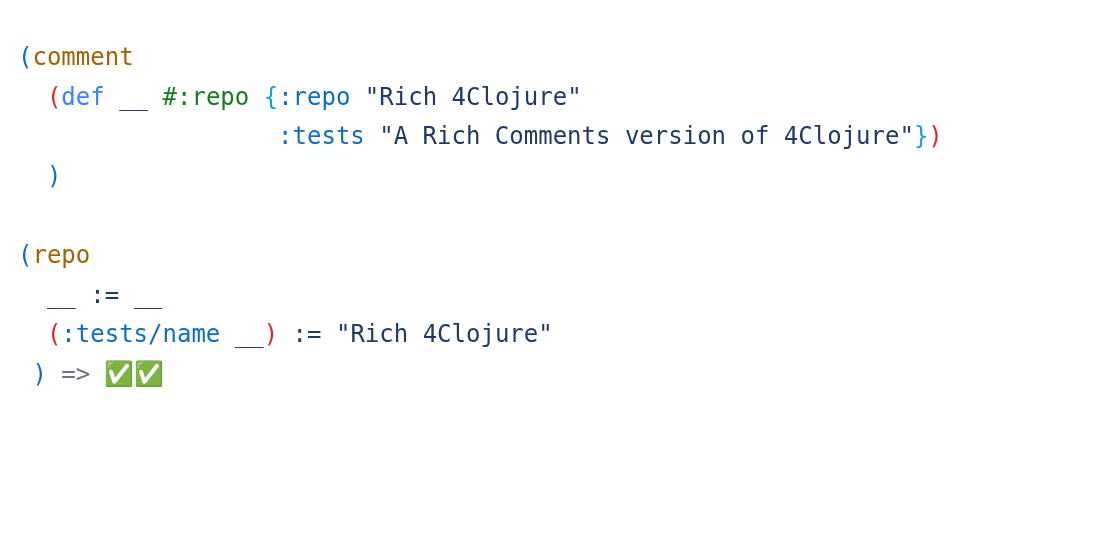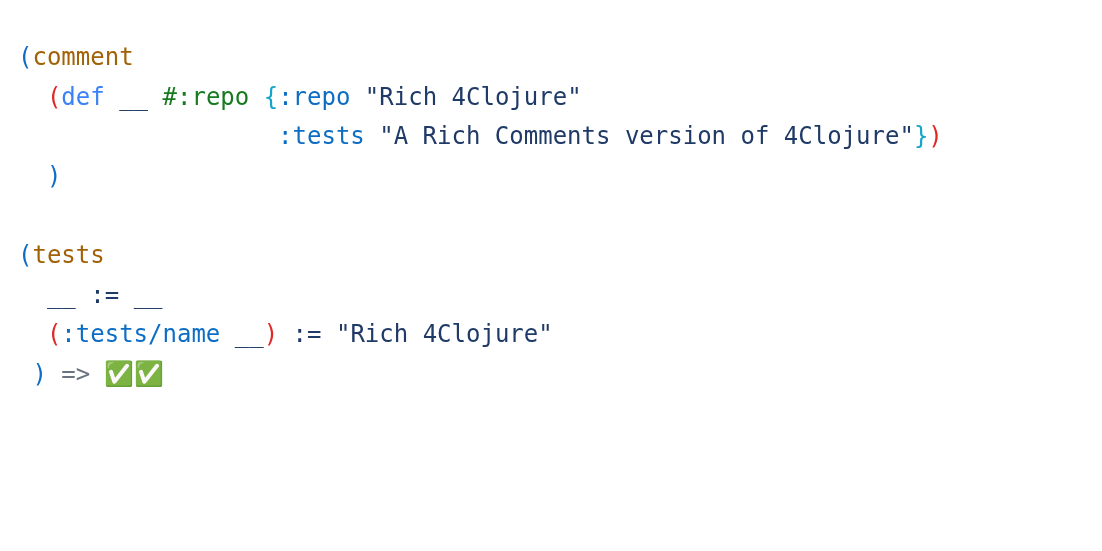--- a/index.html
+++ b/index.html
@@ -29,16 +29,16 @@
   .emoji     { font-size: 24px; }
 </style>
 </head>
 <body>
 
 <pre><span class="p-blue">(</span><span class="sym">comment</span>
   <span class="p-red">(</span><span class="kw-def">def</span> <span class="op">__</span> <span class="ns">#</span><span class="ns">:repo</span> <span class="p-cyan">{</span><span class="key">:repo</span> <span class="str">"Rich 4Clojure"</span>
                   <span class="key">:tests</span> <span class="str">"A Rich Comments version of 4Clojure"</span><span class="p-cyan">}</span><span class="p-red">)</span>
   <span class="p-blue">)</span>
 
-<span class="p-blue">(</span><span class="sym">tests</span>
+<span class="p-blue">(</span><span class="sym">repo</span>
   <span class="op">__</span> <span class="op">:=</span> <span class="op">__</span>
   <span class="p-red">(</span><span class="key">:tests/name</span> <span class="op">__</span><span class="p-red">)</span> <span class="op">:=</span> <span class="str">"Rich 4Clojure"</span>
  <span class="p-blue">)</span> <span class="arrow">=&gt;</span> <span class="emoji">✅✅</span></pre>
 
 </body></html>

